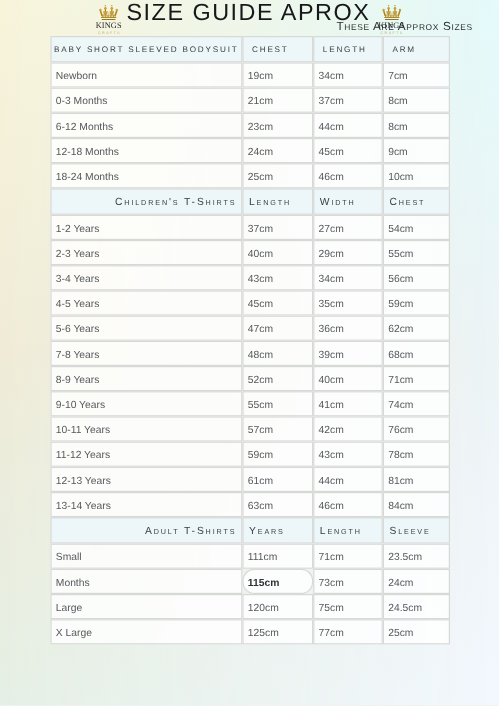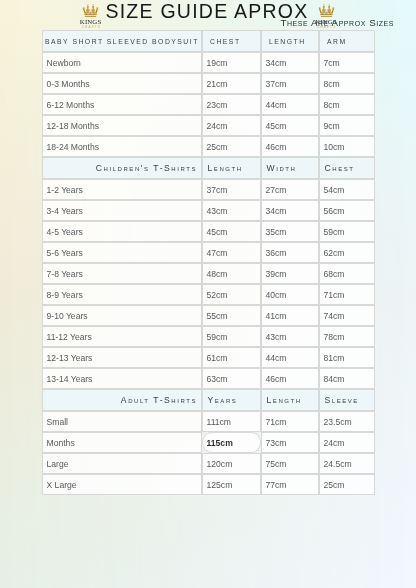--- a/index.html
+++ b/index.html
@@ -164,20 +164,26 @@
           <td>Width</td>
           <td>Chest</td>
         </tr>
         <tr>
           <td>1-2 Years</td>
           <td>37cm</td>
           <td>27cm</td>
           <td>54cm</td>
         </tr>
         <tr>
+          <td>2-3 Years</td>
+          <td>40cm</td>
+          <td>29cm</td>
+          <td>55cm</td>
+        </tr>
+        <tr>
           <td>3-4 Years</td>
           <td>43cm</td>
           <td>34cm</td>
           <td>56cm</td>
         </tr>
         <tr>
           <td>4-5 Years</td>
           <td>45cm</td>
           <td>35cm</td>
           <td>59cm</td>
@@ -198,20 +204,26 @@
           <td>8-9 Years</td>
           <td>52cm</td>
           <td>40cm</td>
           <td>71cm</td>
         </tr>
         <tr>
           <td>9-10 Years</td>
           <td>55cm</td>
           <td>41cm</td>
           <td>74cm</td>
+        </tr>
+        <tr>
+          <td>10-11 Years</td>
+          <td>57cm</td>
+          <td>42cm</td>
+          <td>76cm</td>
         </tr>
         <tr>
           <td>11-12 Years</td>
           <td>59cm</td>
           <td>43cm</td>
           <td>78cm</td>
         </tr>
         <tr>
           <td>12-13 Years</td>
           <td>61cm</td>

